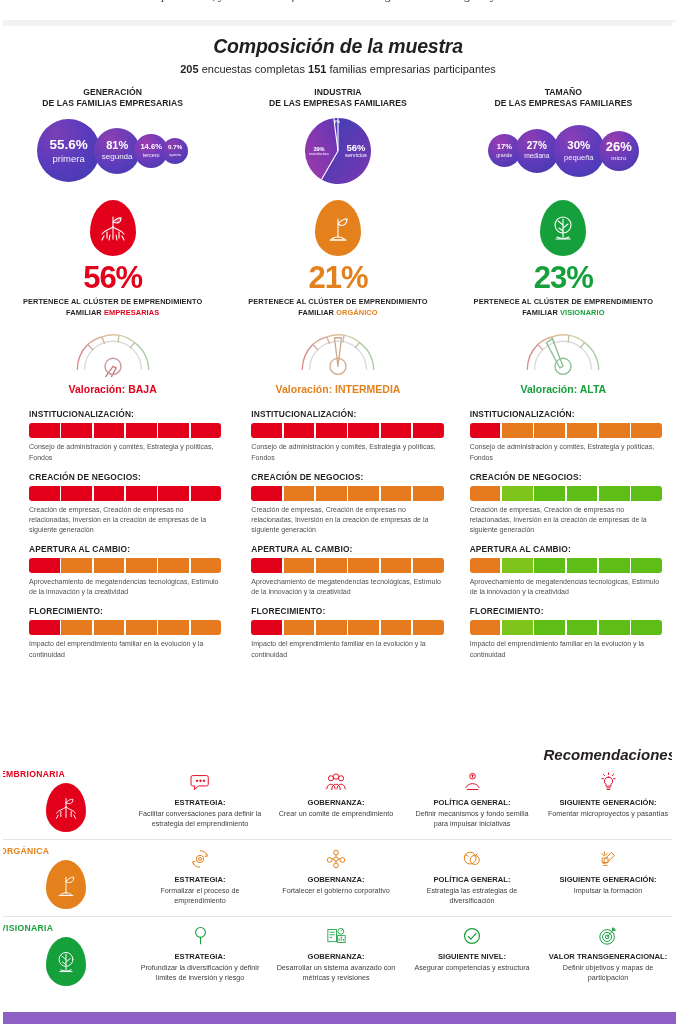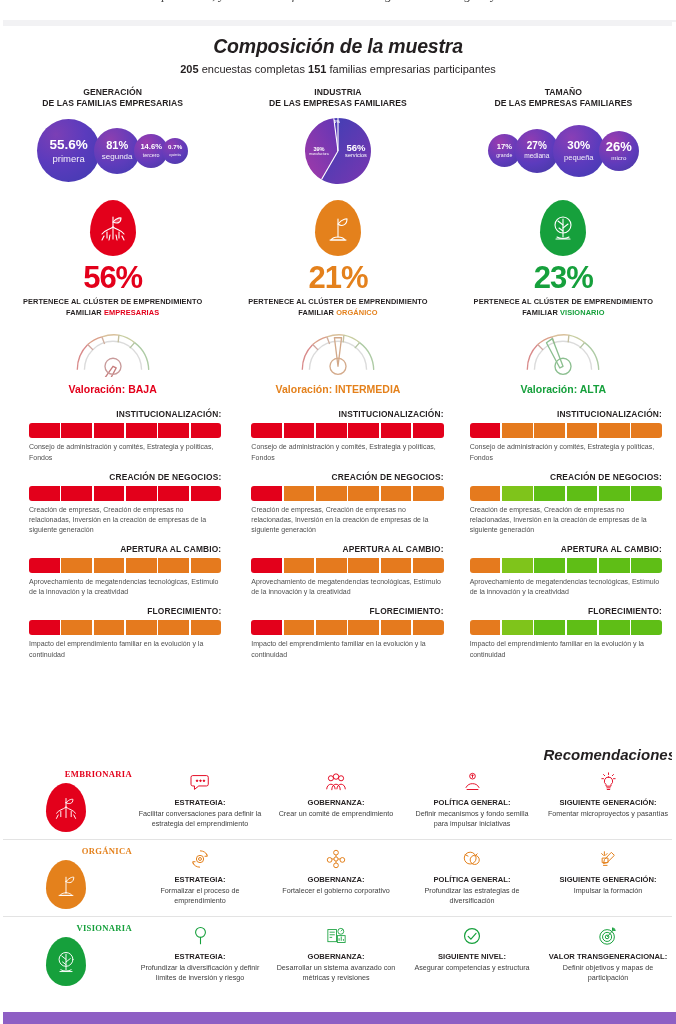--- a/index.html
+++ b/index.html
@@ -103,33 +103,33 @@
   .gauge { margin:9px auto 0; width:92px; height:50px; }
   .valor { font-size:10.5px; font-weight:bold; margin-top:2px; }
 
   
   .bars-row { display:flex; margin-top:14px; }
   .bars-col { flex:1; padding:0 10px; }
   .bars-col:nth-child(1){ padding-left:29px; padding-right:18px; }
   .bars-col:nth-child(2){ padding-left:12px; padding-right:18px; }
   .bars-col:nth-child(3){ padding-left:8px; padding-right:14px; }
   .bgroup { margin-bottom:9px; }
-  .btitle { font-size:8.4px; font-weight:bold; color:#231f20; letter-spacing:0.15px;text-align:right; }
+  .btitle { font-size:8.4px; font-weight:bold; color:#231f20; letter-spacing:0.15px; }
   .bstrip { display:flex; gap:1.5px; margin-top:4px; }
   .seg { flex:1; height:15px; }
   .seg:first-child { border-radius:3px 0 0 3px; }
   .seg:last-child  { border-radius:0 3px 3px 0; }
   .bdesc { font-size:7px; color:#4e4e4e; line-height:1.45; margin-top:4px; }
 
   
   .sec3 { position:absolute; left:0; top:740px; width:676px; }
   .h3-title { text-align:right; font-size:15px; font-weight:bold; font-style:italic; color:#231f20; margin-top:6px; }
   .rec-band { display:flex; align-items:flex-start; padding:6px 0 7px 0; border-bottom:1px solid #e3e3e3; }
   .rec-band:last-child { border-bottom:none; }
-  .rec-left { width:132px; text-align:right; flex:none;font-family:Liberation Serif, serif; }
+  .rec-left { width:132px; text-align:left; flex:none; }
   .rec-left .tag { font-size:8.6px; font-weight:bold; letter-spacing:0.3px; }
   .rec-left .egg2 {
     width:40px;height:49px;border-radius:50% 50% 50% 50%/58% 58% 42% 42%;
     margin:4px auto 0; display:flex;align-items:center;justify-content:center;
   }
   .rec-items { flex:1; display:flex; }
   .rec-item { flex:1; text-align:center; padding:0 5px; }
   .rec-ico { height:26px; display:flex;align-items:center;justify-content:center; }
   .rec-h { font-size:7.6px; font-weight:bold; color:#231f20; line-height:1.3; margin-top:3px; }
   .rec-t { font-size:7.2px; color:#3d3d3d; line-height:1.35; margin-top:1px; }
@@ -667,21 +667,21 @@
           <div class="rec-ico">
             <svg width="20" height="20" viewBox="0 0 22 22">
               <g stroke="#E4811C" stroke-width="1.1" fill="none">
                 <circle cx="9" cy="10" r="6.5"></circle>
                   <circle cx="14" cy="12" r="5"></circle>
                 <path d="M3 6 l4 2 M17 5 l-3 3"></path>
               </g>
             </svg>
           </div>
           <div class="rec-h">POLÍTICA GENERAL:</div>
-          <div class="rec-t">Profundizar las estrategias de diversificación</div>
+          <div class="rec-t">Estrategia las estrategias de diversificación</div>
         </div>
         <div class="rec-item">
           <div class="rec-ico">
             <svg width="20" height="20" viewBox="0 0 22 22">
               <g stroke="#E4811C" stroke-width="1.1" fill="none" stroke-linecap="round">
                 <path d="M7 3 v4 M4 5 l2 2 M10 5 l-2 2"></path>
                 <path d="M5 10 h6 v5 h-6z"></path>
                   <path d="M6 18 h4"></path>
                 <path d="M15 4 l3 3 -8 8 -4 1 1-4z"></path>
               </g>

